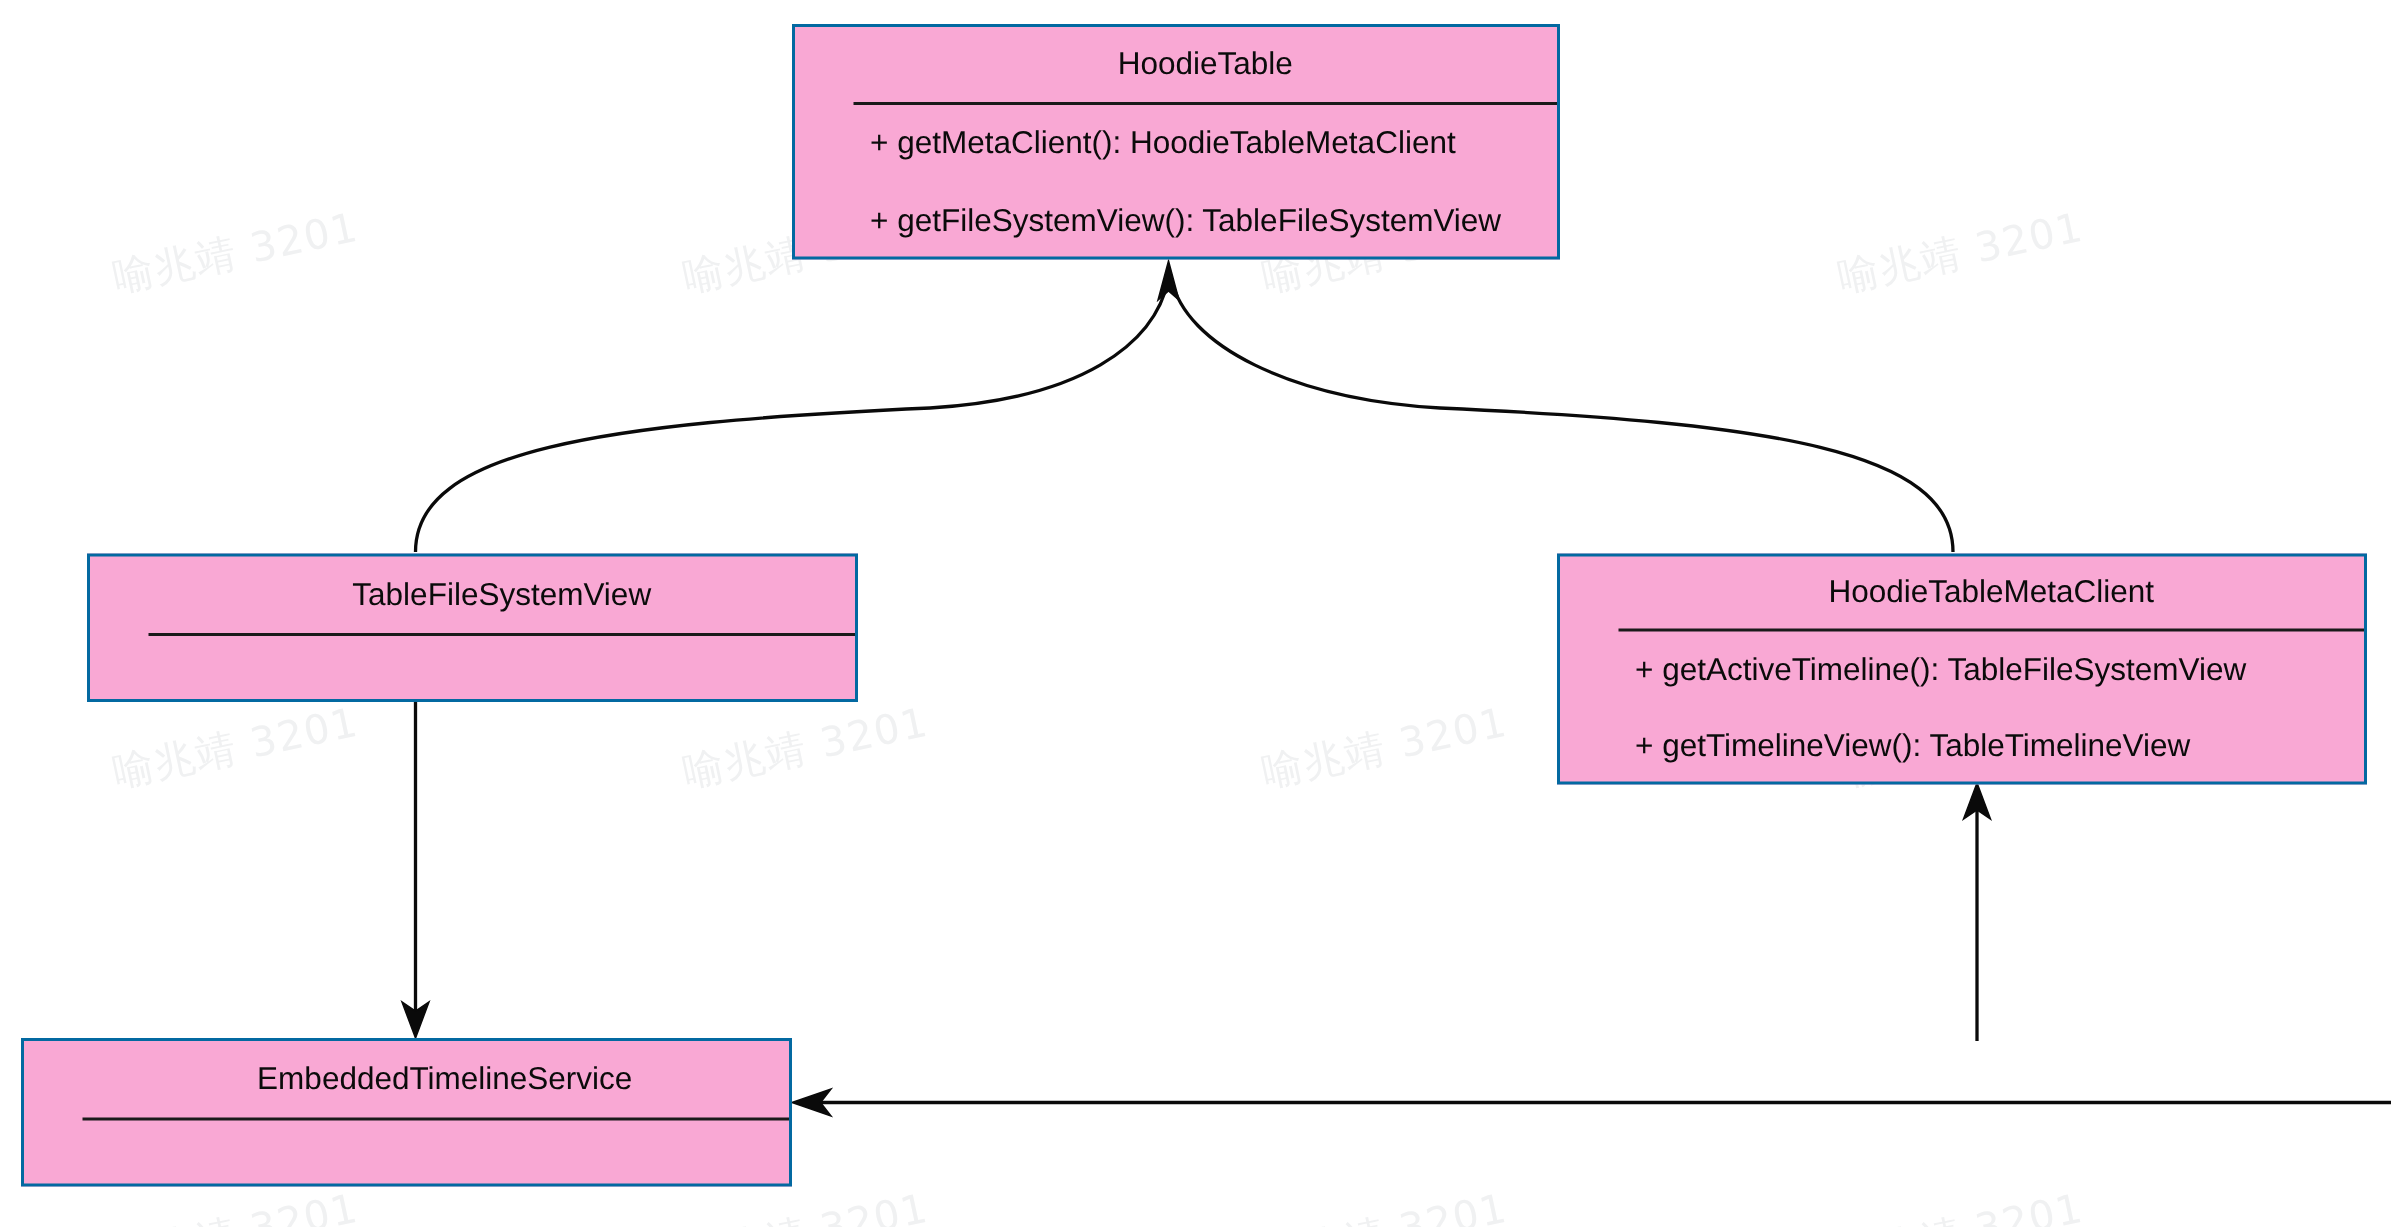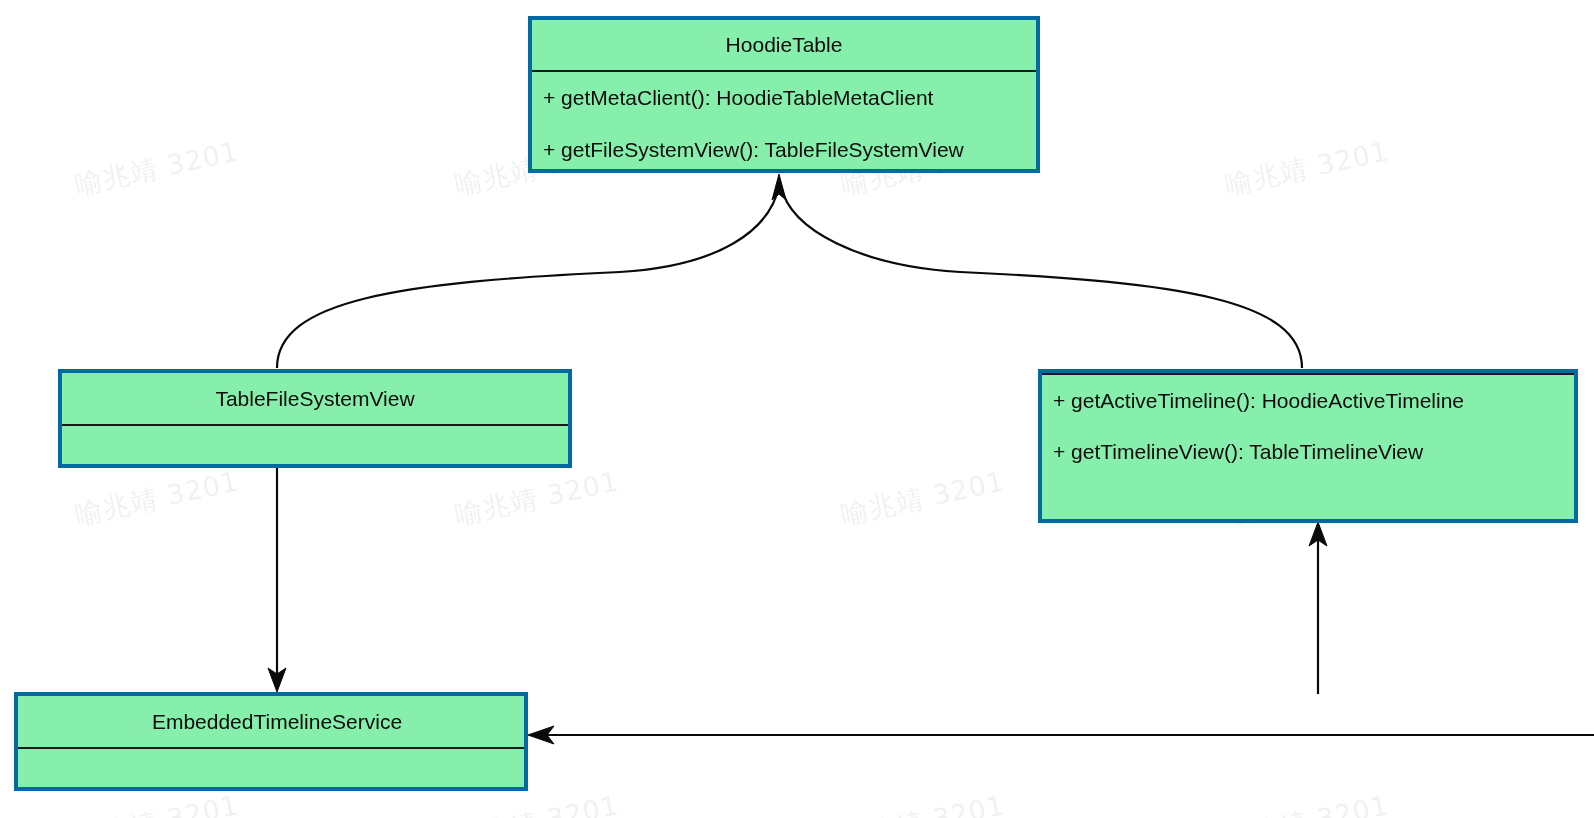--- a/index.html
+++ b/index.html
@@ -50,23 +50,24 @@
   .edges path, .edges line {
     fill: none;
     stroke: #0a0a0a;
     stroke-width: 2.2;
   }
 
   
   .uml-class {
     position: absolute;
     box-sizing: border-box;
-    background: #86efac;
-    border: 4px solid #0369a1;
+    background: #f9a8d4;
+    border: 2px solid #0369a1;
     z-index: 3;
+    padding-left: 39px;
   }
   .uml-title {
     box-sizing: border-box;
     text-align: center;
     color: #0b0b0b;
     font-size: 21px;
     font-family: "Liberation Sans", sans-serif;
     white-space: nowrap;
     overflow: hidden;
   }
@@ -135,22 +136,23 @@
       <div class="uml-member" style="height:51px; line-height:51px;">+ getFileSystemView(): TableFileSystemView</div>
     </div>
   </div>
 
   <div class="uml-class" style="left:14px; top:369px; width:514px; height:99px;margin-left:44px;">
     <div class="uml-title" style="height:51px; line-height:51px;">TableFileSystemView</div>
     <div class="uml-members empty" style="height:44px;"></div>
   </div>
 
   <div class="uml-class" style="left:1038px; top:369px; width:540px; height:154px;">
+    <div class="uml-title" style="height:48px; line-height:48px;">HoodieTableMetaClient</div>
     <div class="uml-members" style="height:102px;">
-      <div class="uml-member" style="height:52px; line-height:52px;">+ getActiveTimeline(): HoodieActiveTimeline</div>
+      <div class="uml-member" style="height:52px; line-height:52px;">+ getActiveTimeline(): TableFileSystemView</div>
       <div class="uml-member" style="height:50px; line-height:50px;">+ getTimelineView(): TableTimelineView</div>
     </div>
   </div>
 
   <div class="uml-class" style="left:14px; top:692px; width:514px; height:99px;">
     <div class="uml-title" style="height:51px; line-height:51px;margin-left:12px;">EmbeddedTimelineService</div>
     <div class="uml-members empty" style="height:44px;"></div>
   </div>
 
 

